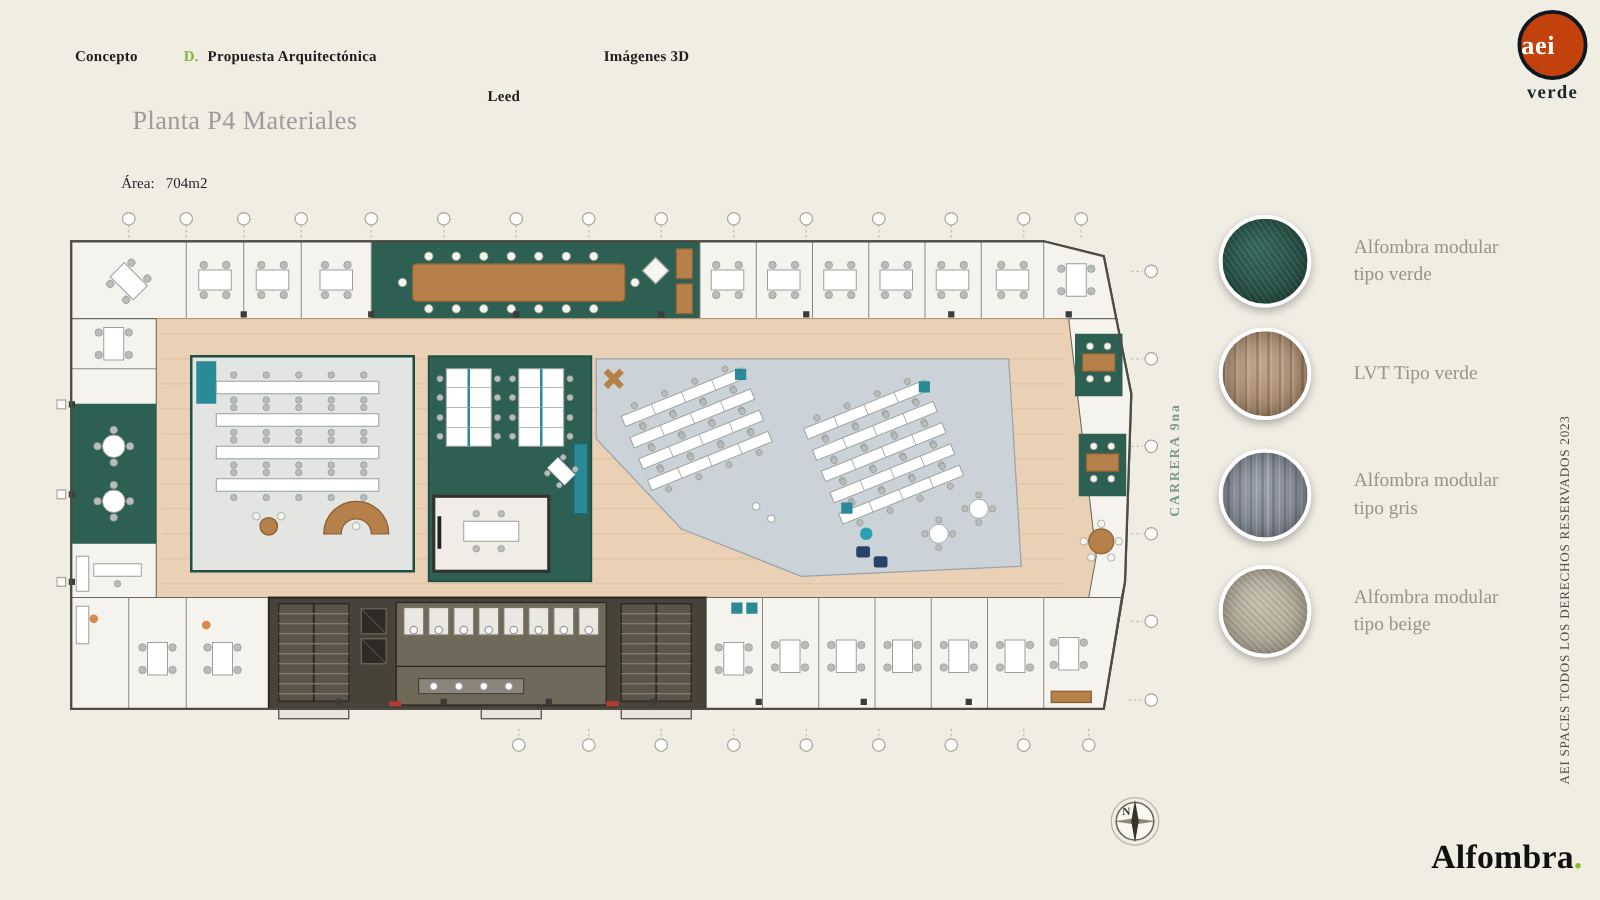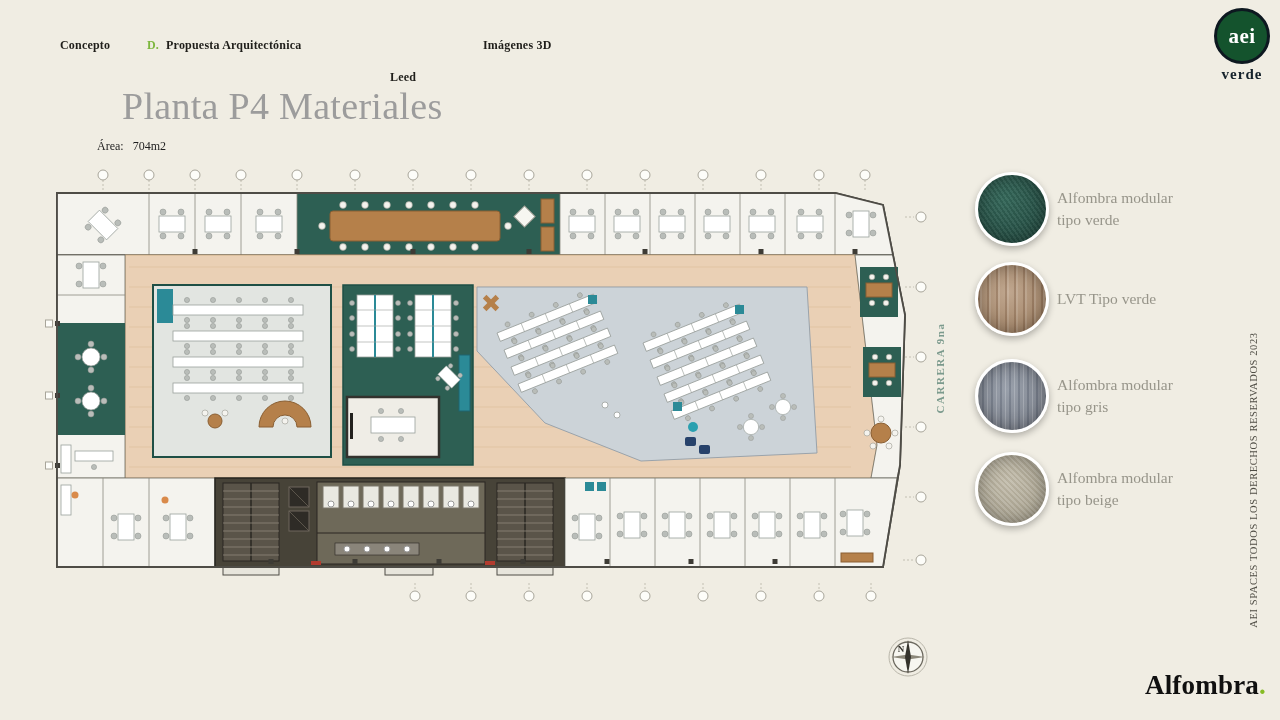--- a/index.html
+++ b/index.html
@@ -8,46 +8,46 @@
   
   .nav-item{position:absolute;top:38px;font-size:12px;font-weight:700;color:#1f1e1a;letter-spacing:.2px;cursor:pointer;}
   .nav-concepto{left:60px;}
   .nav-propuesta{left:147px;}
   .nav-prefix{color:#7eb73f;margin-right:7px;}
   .nav-leed{left:390px;margin-top:32px;}
   .nav-imagenes{left:483px;}
 
   
   .aei-logo{position:absolute;left:1214px;top:8px;width:56px;text-align:center;}
-  .aei-circle{width:50px;height:50px;margin:0 auto;border-radius:50%;background:#14532d;border:3px solid #0d1820;display:flex;align-items:center;justify-content:center;color:#fff;font-size:21px;font-weight:700;letter-spacing:.5px;}
+  .aei-circle{width:50px;height:50px;margin:0 auto;border-radius:50%;background:#c2410c;border:3px solid #0d1820;display:flex;align-items:center;color:#fff;font-size:21px;font-weight:700;letter-spacing:.5px;}
   .aei-sub{margin-top:2px;font-size:15px;font-weight:700;color:#15222b;letter-spacing:1px;}
 
   
   .title{position:absolute;left:92px;top:84px;margin:0;display:flex;align-items:baseline;}
   .title-main{font-size:33px;font-weight:800;color:#191919;letter-spacing:.5px;}
-  .title-sub{font-size:38px;font-weight:400;color:#9c9c9c;margin-left:30px;letter-spacing:.3px;}
+  .title-sub{font-size:21px;font-weight:400;color:#9c9c9c;margin-left:14px;letter-spacing:.3px;}
   .area{position:absolute;left:97px;top:139px;font-size:12px;color:#1e1e1e;}
   .area-value{margin-left:9px;}
 
   
   .plan{position:absolute;left:45px;top:155px;width:890px;height:450px;}
   .plan-svg .wtbl{fill:#ffffff;stroke:#9aa09c;stroke-width:.8;}
   .plan-svg .chair{fill:#b9bdb9;stroke:#8e928e;stroke-width:.5;}
   .plan-svg .wchair{fill:#f4f3ee;stroke:#9a9a90;stroke-width:.6;}
   .plan-svg .thin{stroke:#9aa09c;stroke-width:.6;}
   .plan-svg .divider{stroke:#8a887e;stroke-width:.8;}
   .plan-svg .bubble{fill:#fdfdf9;stroke:#a8a59a;stroke-width:1;}
   .plan-svg .tick{stroke:#c2bfb2;stroke-width:1;stroke-dasharray:2 2;}
 
   .street-label{position:absolute;left:940px;top:368px;transform:translate(-50%,-50%) rotate(-90deg);white-space:nowrap;font-size:11px;font-weight:700;letter-spacing:1.5px;color:#7b9a8d;}
   .compass{position:absolute;left:886px;top:635px;}
 
   
   .legend{position:absolute;left:975px;top:0;width:290px;height:620px;}
-  .legend-item{position:absolute;left:0;display:flex;align-items:center;gap:8px;justify-content:flex-end;}
+  .legend-item{position:absolute;left:0;display:flex;align-items:center;gap:34px;justify-content:flex-end;}
   .swatch{width:68px;height:68px;border-radius:50%;border:3px solid #ffffff;box-shadow:0 3px 7px rgba(0,0,0,.28), inset 0 0 16px rgba(0,0,0,.30);flex:0 0 auto;}
   .swatch.verde{background:repeating-linear-gradient(55deg, rgba(255,255,255,.05) 0 2px, rgba(0,0,0,.07) 2px 4px),radial-gradient(circle at 40% 35%, #35685a, #254d43 75%);}
   .swatch.madera{background:repeating-linear-gradient(90deg, rgba(96,62,38,.26) 0 2px, rgba(255,255,255,.12) 2px 4px, rgba(0,0,0,0) 4px 9px),radial-gradient(circle at 45% 40%, #c0a78f, #9f8266 80%);}
   .swatch.gris{background:repeating-linear-gradient(90deg, rgba(255,255,255,.20) 0 1px, rgba(0,0,0,0) 1px 4px, rgba(30,40,60,.20) 4px 6px, rgba(0,0,0,0) 6px 9px),radial-gradient(circle at 45% 40%, #99a0ab, #7d828c 80%);}
   .swatch.beige{background:repeating-linear-gradient(45deg, rgba(255,255,255,.10) 0 2px, rgba(120,110,90,.12) 2px 4px),radial-gradient(circle at 45% 40%, #c2bcab, #a6a08e 80%);}
   .legend-label{font-size:15.5px;color:#97958a;line-height:1.45;}
   .legend-label span{display:block;}
 
   .copyright{position:absolute;left:1253px;top:480px;transform:translate(-50%,-50%) rotate(-90deg);white-space:nowrap;font-size:10.5px;color:#4f4d45;letter-spacing:.6px;}
 

